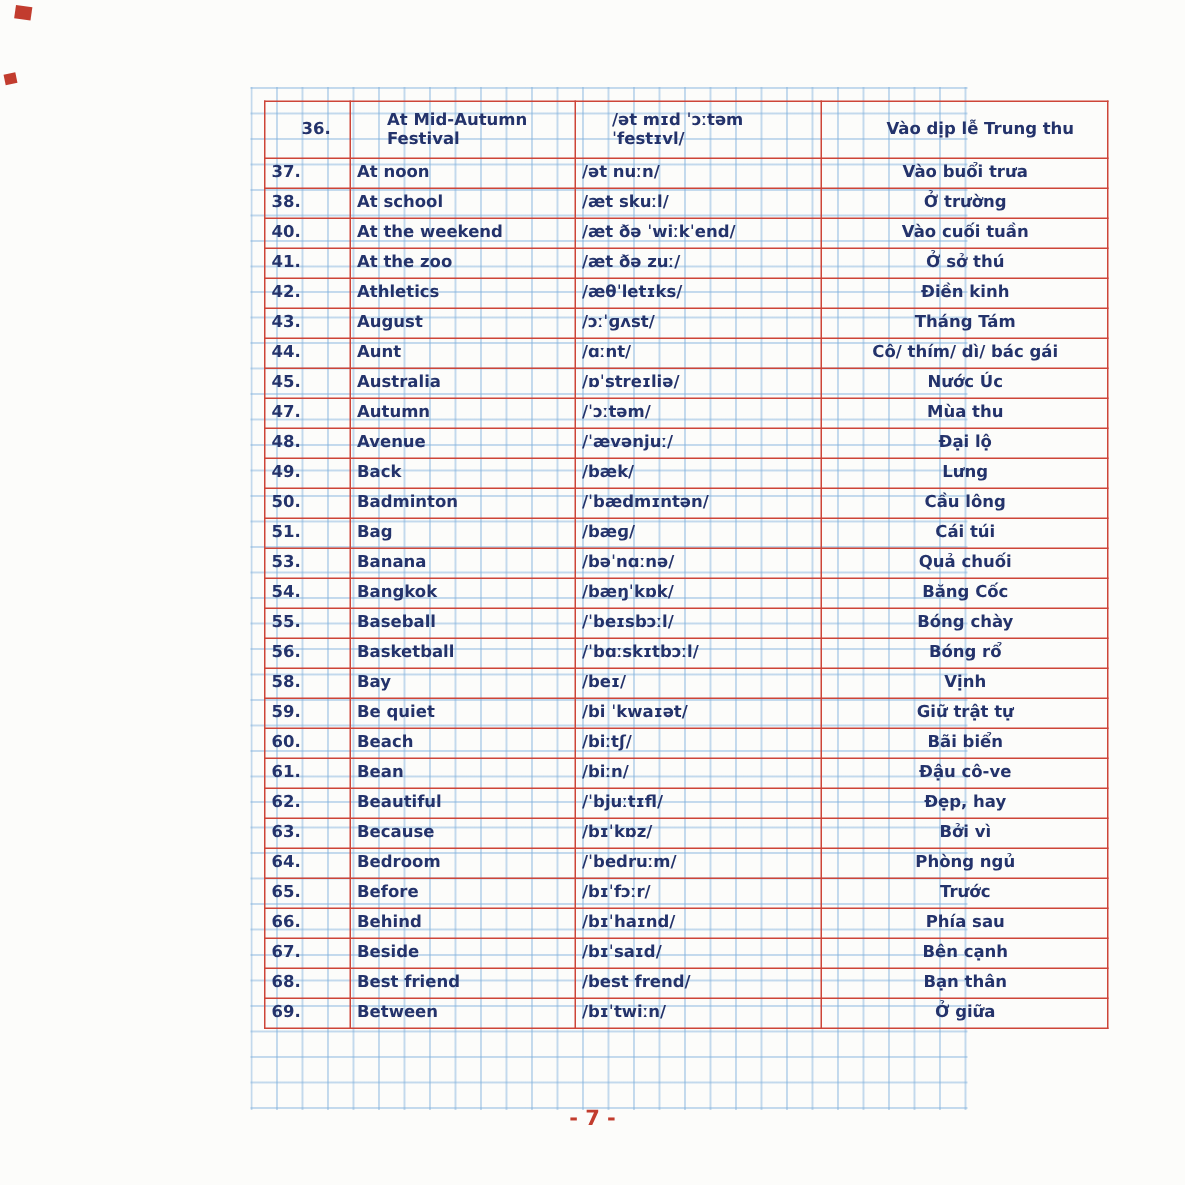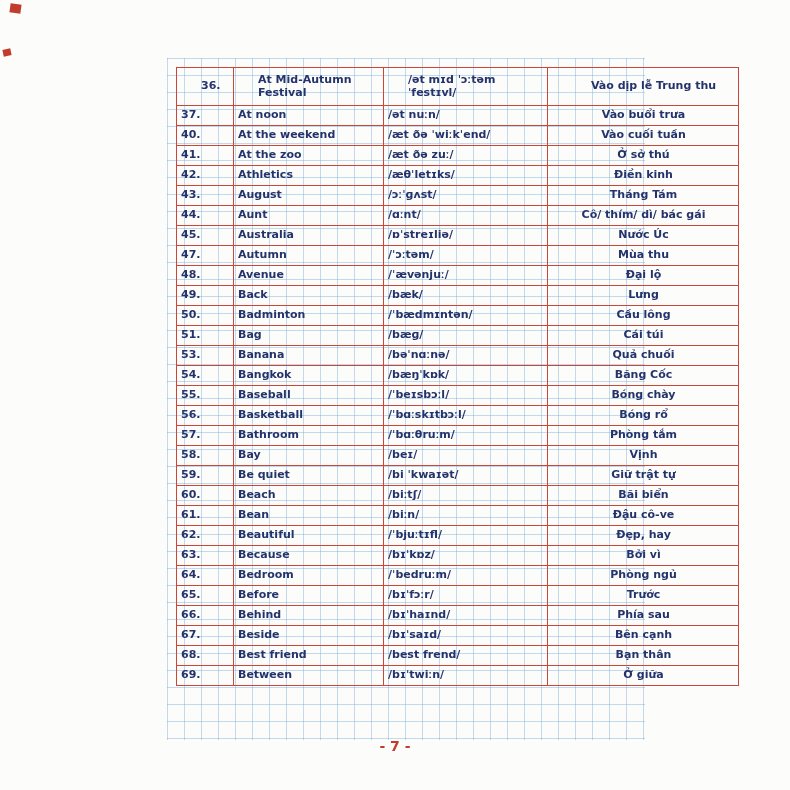--- a/index.html
+++ b/index.html
@@ -65,20 +65,26 @@
     <td class="c-vi">Vào dịp lễ Trung thu</td>
   </tr>
 
   <tr class="vrow">
     <td class="c-num">37.</td>
     <td class="c-en">At noon</td>
     <td class="c-ipa">/ət nuːn/</td>
     <td class="c-vi">Vào buổi trưa</td>
   </tr>
 
+  <tr class="vrow">
+    <td class="c-num">38.</td>
+    <td class="c-en">At school</td>
+    <td class="c-ipa">/æt skuːl/</td>
+    <td class="c-vi">Ở trường</td>
+  </tr>
 
 
   <tr class="vrow">
     <td class="c-num">40.</td>
     <td class="c-en">At the weekend</td>
     <td class="c-ipa">/æt ðə ˈwiːkˈend/</td>
     <td class="c-vi">Vào cuối tuần</td>
   </tr>
 
   <tr class="vrow">
@@ -174,26 +180,20 @@
     <td class="c-vi">Bóng chày</td>
   </tr>
 
   <tr class="vrow">
     <td class="c-num">56.</td>
     <td class="c-en">Basketball</td>
     <td class="c-ipa">/ˈbɑːskɪtbɔːl/</td>
     <td class="c-vi">Bóng rổ</td>
   </tr>
 
-  <tr class="vrow">
-    <td class="c-num">57.</td>
-    <td class="c-en">Bathroom</td>
-    <td class="c-ipa">/ˈbɑːθruːm/</td>
-    <td class="c-vi">Phòng tắm</td>
-  </tr>
 
   <tr class="vrow">
     <td class="c-num">58.</td>
     <td class="c-en">Bay</td>
     <td class="c-ipa">/beɪ/</td>
     <td class="c-vi">Vịnh</td>
   </tr>
 
   <tr class="vrow">
     <td class="c-num">59.</td>

